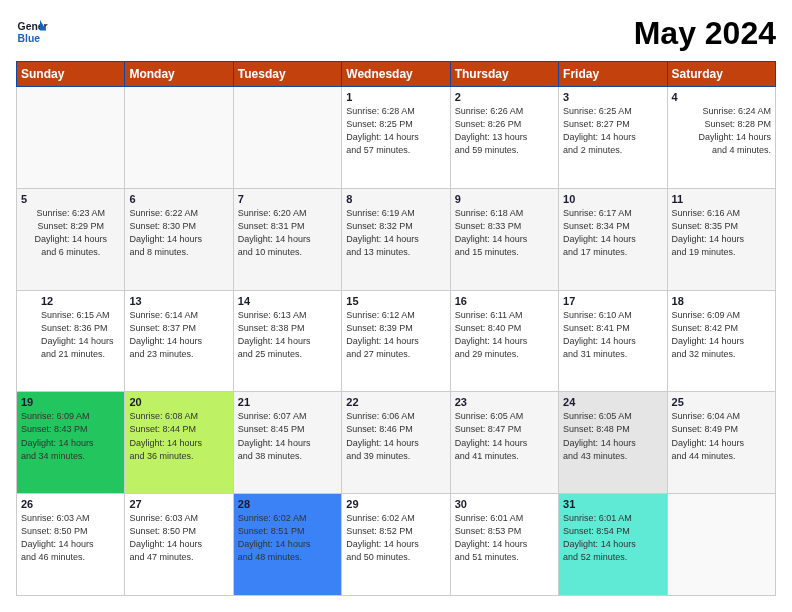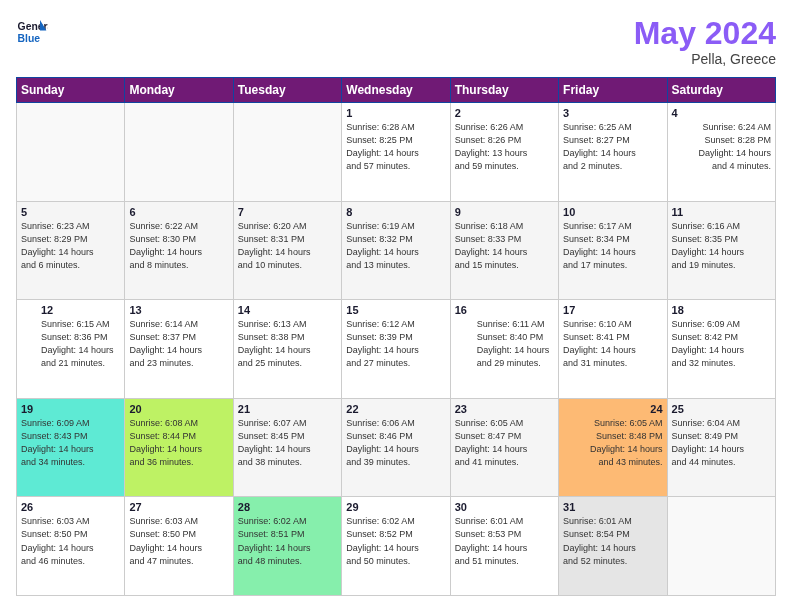--- a/index.html
+++ b/index.html
@@ -31,21 +31,21 @@
     .logo-icon {
       width: 32px;
       height: 32px;
     }
     .title-block {
       text-align: right;
     }
     .month-title {
       font-size: 32px;
       font-weight: bold;
-      color: #8b5cf6;
+      color: #000000;
       line-height: 1.1;
     }
     .location {
       font-size: 14px;
       color: #444;
     }
     .calendar {
       flex: 1;
       border: 1px solid #ccc;
       border-collapse: collapse;
@@ -70,21 +70,21 @@
       background: #fff;
       height: 88px;
     }
     .calendar tr:nth-child(even) td {
       background: #f5f5f5;
     }
     .calendar tr:nth-child(odd) td {
       background: #fff;
     }
     
-    .calendar thead tr th { background: #701a75; }
+    .calendar thead tr th { background: #c2410c; }
     .day-num {
       font-size: 11px;
       font-weight: bold;
       color: #1a1a2e;
       margin-bottom: 2px;
     }
     .day-info {
       font-size: 9px;
       color: #333;
       line-height: 1.45;
@@ -100,21 +100,20 @@
   <div class="header">
     <div class="logo">
       <svg class="logo-icon" viewBox="0 0 40 40">
         <text x="2" y="18" font-size="13" font-weight="bold" fill="#1a1a2e">General</text>
         <text x="2" y="32" font-size="13" font-weight="bold" fill="#1565c0">Blue</text>
         <polygon points="30,5 38,18 30,18" fill="#1565c0"></polygon>
       </svg>
     </div>
     <div class="title-block">
       <div class="month-title">May 2024</div>
-      <div class="location">Pella, Greece</div>
     </div>
   </div>
 
   <table class="calendar">
     <thead>
       <tr>
         <th>Sunday</th>
         <th>Monday</th>
         <th>Tuesday</th>
         <th>Wednesday</th>
@@ -153,21 +152,21 @@
             <div class="day-num">4</div>
             <div class="day-info" style="white-space: pre-line; text-align: right;">Sunrise: 6:24 AM
 Sunset: 8:28 PM
 Daylight: 14 hours
 and 4 minutes.</div>
           </td>
         </tr>
         <tr>
           <td style="background: rgb(245, 245, 245);">
             <div class="day-num">5</div>
-            <div class="day-info" style="white-space: pre-line;">Sunrise: 6:23 AM
+            <div class="day-info" style="white-space: pre-line; text-align: center;">Sunrise: 6:23 AM
 Sunset: 8:29 PM
 Daylight: 14 hours
 and 6 minutes.</div>
           </td>
           <td style="background: rgb(245, 245, 245);">
             <div class="day-num">6</div>
             <div class="day-info" style="white-space: pre-line;">Sunrise: 6:22 AM
 Sunset: 8:30 PM
 Daylight: 14 hours
 and 8 minutes.</div>
@@ -232,42 +231,42 @@
           </td>
           <td style="background: rgb(255, 255, 255);">
             <div class="day-num">15</div>
             <div class="day-info" style="white-space: pre-line;">Sunrise: 6:12 AM
 Sunset: 8:39 PM
 Daylight: 14 hours
 and 27 minutes.</div>
           </td>
           <td style="background: rgb(255, 255, 255);">
             <div class="day-num">16</div>
-            <div class="day-info" style="white-space: pre-line; margin-left: 22px;">Sunrise: 6:11 AM
+            <div class="day-info" style="white-space: pre-line;">Sunrise: 6:11 AM
 Sunset: 8:40 PM
 Daylight: 14 hours
 and 29 minutes.</div>
           </td>
           <td style="background: rgb(255, 255, 255);">
             <div class="day-num">17</div>
             <div class="day-info" style="white-space: pre-line;">Sunrise: 6:10 AM
 Sunset: 8:41 PM
 Daylight: 14 hours
 and 31 minutes.</div>
           </td>
           <td style="background: rgb(255, 255, 255);">
             <div class="day-num">18</div>
             <div class="day-info" style="white-space: pre-line;">Sunrise: 6:09 AM
 Sunset: 8:42 PM
 Daylight: 14 hours
 and 32 minutes.</div>
           </td>
         </tr>
         <tr>
-          <td style="background: #5eead4; margin-top: 24px;">
+          <td style="background: #22c55e; margin-top: 24px;">
             <div class="day-num">19</div>
             <div class="day-info" style="white-space: pre-line;">Sunrise: 6:09 AM
 Sunset: 8:43 PM
 Daylight: 14 hours
 and 34 minutes.</div>
           </td>
           <td style="background: #bef264;">
             <div class="day-num">20</div>
             <div class="day-info" style="white-space: pre-line;">Sunrise: 6:08 AM
 Sunset: 8:44 PM
@@ -288,21 +287,21 @@
 Daylight: 14 hours
 and 39 minutes.</div>
           </td>
           <td style="background: rgb(245, 245, 245);">
             <div class="day-num">23</div>
             <div class="day-info" style="white-space: pre-line;">Sunrise: 6:05 AM
 Sunset: 8:47 PM
 Daylight: 14 hours
 and 41 minutes.</div>
           </td>
-          <td style="background: #fdba74; text-align: right;">
+          <td style="background: #e5e5e5;">
             <div class="day-num">24</div>
             <div class="day-info" style="white-space: pre-line;">Sunrise: 6:05 AM
 Sunset: 8:48 PM
 Daylight: 14 hours
 and 43 minutes.</div>
           </td>
           <td style="background: rgb(245, 245, 245);">
             <div class="day-num">25</div>
             <div class="day-info" style="white-space: pre-line;">Sunrise: 6:04 AM
 Sunset: 8:49 PM
@@ -318,42 +317,42 @@
 Daylight: 14 hours
 and 46 minutes.</div>
           </td>
           <td style="background: rgb(255, 255, 255);">
             <div class="day-num">27</div>
             <div class="day-info" style="white-space: pre-line;">Sunrise: 6:03 AM
 Sunset: 8:50 PM
 Daylight: 14 hours
 and 47 minutes.</div>
           </td>
-          <td style="background: #86efac;">
+          <td style="background: #3b82f6;">
             <div class="day-num">28</div>
             <div class="day-info" style="white-space: pre-line;">Sunrise: 6:02 AM
 Sunset: 8:51 PM
 Daylight: 14 hours
 and 48 minutes.</div>
           </td>
           <td style="background: rgb(255, 255, 255);">
             <div class="day-num">29</div>
             <div class="day-info" style="white-space: pre-line;">Sunrise: 6:02 AM
 Sunset: 8:52 PM
 Daylight: 14 hours
 and 50 minutes.</div>
           </td>
           <td style="background: rgb(255, 255, 255);">
             <div class="day-num">30</div>
             <div class="day-info" style="white-space: pre-line;">Sunrise: 6:01 AM
 Sunset: 8:53 PM
 Daylight: 14 hours
 and 51 minutes.</div>
           </td>
-          <td style="background: #e5e5e5;">
+          <td style="background: #5eead4;">
             <div class="day-num">31</div>
             <div class="day-info" style="white-space: pre-line;">Sunrise: 6:01 AM
 Sunset: 8:54 PM
 Daylight: 14 hours
 and 52 minutes.</div>
           </td>
           <td class="empty-cell" style="background: rgb(250, 250, 250);"></td>
         </tr>
       </tbody>
   </table>

